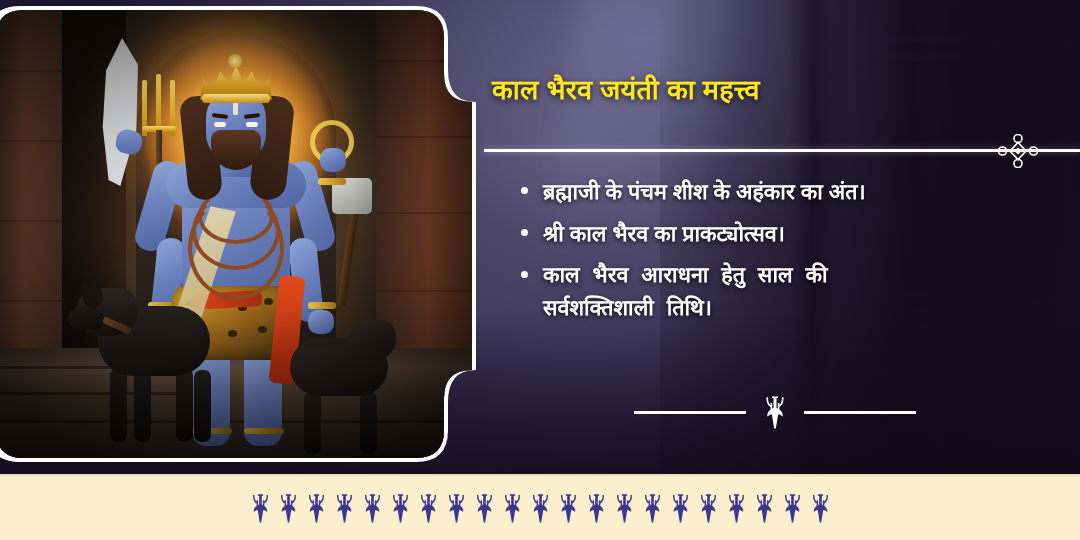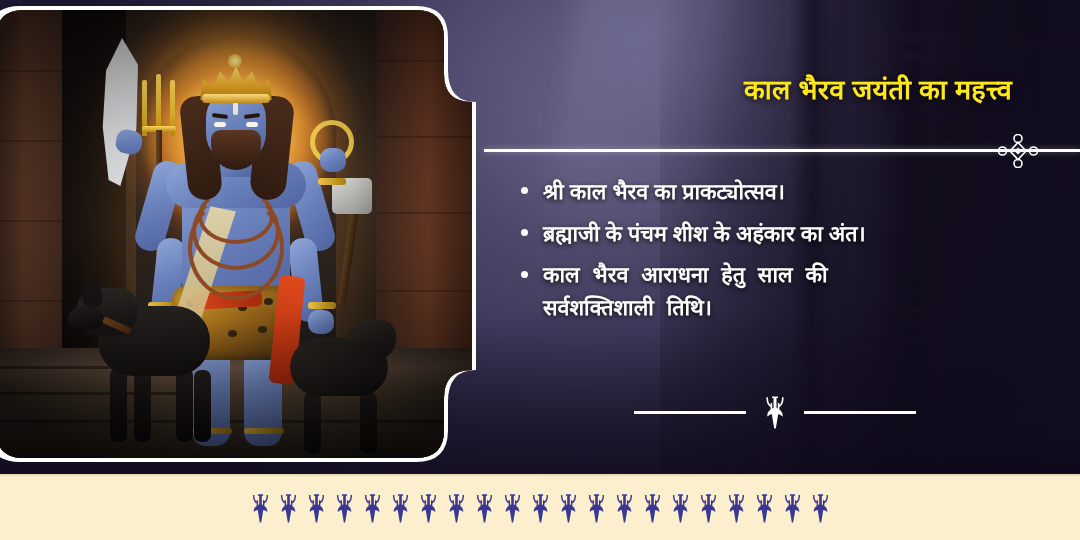--- a/index.html
+++ b/index.html
@@ -163,21 +163,21 @@
     background:linear-gradient(90deg,#7a4a22,#4a2a11); transform:rotate(24deg); }
   .dog2{ position:absolute; left:268px; top:288px; width:130px; height:150px; opacity:.92; }
 
   .vignette{ position:absolute; inset:0;
     background:radial-gradient(ellipse 300px 280px at 50% 45%, rgba(0,0,0,0) 40%, rgba(0,0,0,.45) 78%, rgba(0,0,0,.7) 100%); }
 
   
   .title{
     position:absolute; left:492px; top:70px; width:520px;
     color:#ffe81a; font-size:27px; font-weight:bold; letter-spacing:.3px;
-    text-align:right; text-shadow:0 2px 6px rgba(0,0,0,.7);
+    text-align:left; text-shadow:0 2px 6px rgba(0,0,0,.7);
   }
   .hline{ position:absolute; left:484px; top:149px; width:596px; height:3px; background:#ffffff;
     box-shadow:0 0 6px rgba(255,255,255,.35); }
 
   .ornament{ position:absolute; left:998px; top:134px; width:40px; height:34px; }
 
   .bullets{ position:absolute; left:518px; top:176px; width:520px; }
   .bul{ display:flex; align-items:flex-start; margin-bottom:9px; }
   .dot{ flex:0 0 auto; width:7px; height:7px; border-radius:50%; background:#ffffff; margin:11px 15px 0 3px; }
   .btxt{ color:#ffffff; font-size:21.5px; font-weight:bold; line-height:33px;
@@ -347,25 +347,25 @@
         <path d="M20 8.5 L28 17 L20 25.5 L12 17 Z"></path>
         <path d="M8.2 17 L12 17 M27.8 17 L32 17"></path>
       </g>
       <rect x="17.5" y="14.5" width="5" height="5" fill="#ffffff" transform="rotate(45 20 17)"></rect>
     </svg>
   </div>
 
   <div class="bullets">
     <div class="bul">
       <div class="dot"></div>
-      <div class="btxt">श्री काल भैरव का प्राकट्योत्सव।</div>
+      <div class="btxt">ब्रह्माजी के पंचम शीश के अहंकार का अंत।</div>
     </div>
     <div class="bul">
       <div class="dot"></div>
-      <div class="btxt">ब्रह्माजी के पंचम शीश के अहंकार का अंत।</div>
+      <div class="btxt">श्री काल भैरव का प्राकट्योत्सव।</div>
     </div>
     <div class="bul">
       <div class="dot"></div>
       <div class="btxt" style="max-width:370px;font-family:Liberation Mono, monospace;">काल भैरव आराधना हेतु साल की सर्वशक्तिशाली तिथि।</div>
     </div>
   </div>
 
   <div class="divider">
     <div class="dline dl-l"></div>
     <div class="dline dl-r"></div>

